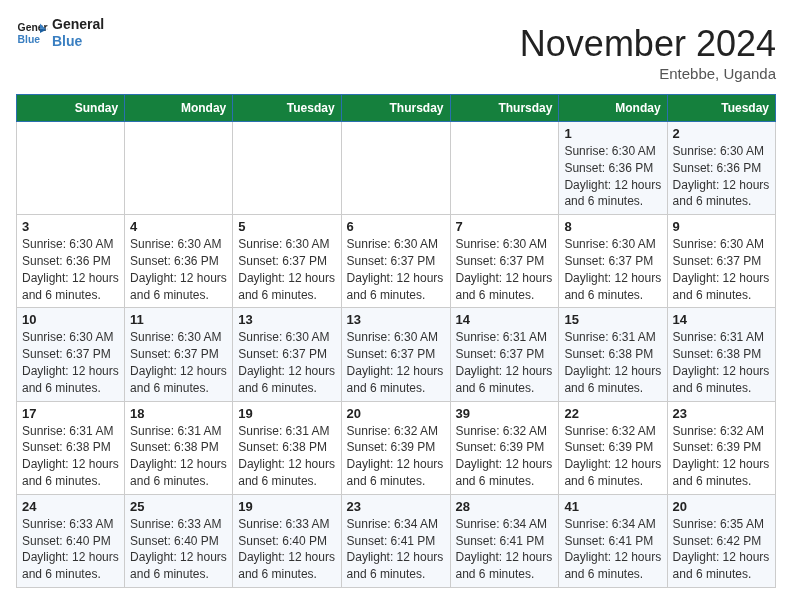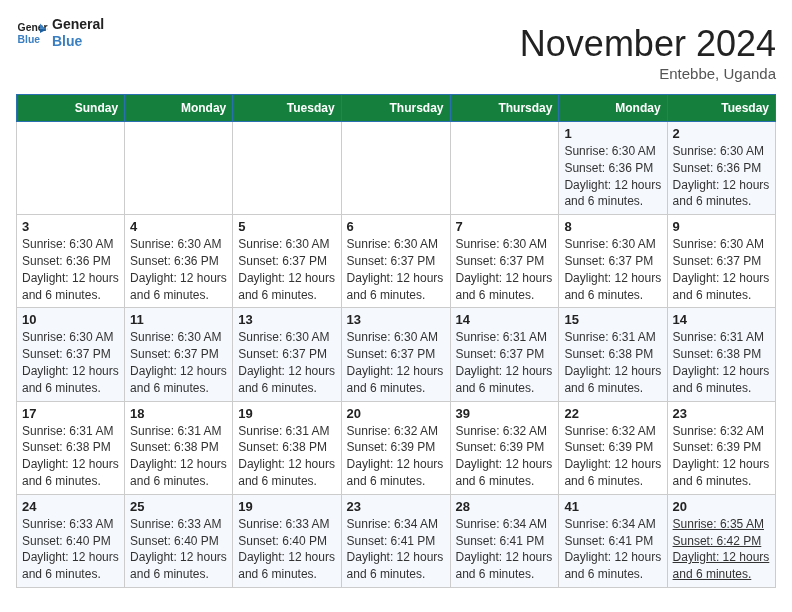--- a/index.html
+++ b/index.html
@@ -293,19 +293,19 @@
 Daylight: 12 hours and 6 minutes.</div>
         </td>
         <td>
           <span class="day-num">41</span>
           <div class="day-info" style="white-space: pre-line;">Sunrise: 6:34 AM
 Sunset: 6:41 PM
 Daylight: 12 hours and 6 minutes.</div>
         </td>
         <td>
           <span class="day-num">20</span>
-          <div class="day-info" style="white-space: pre-line; text-decoration: underline;">Sunrise: 6:35 AM
+          <div class="day-info" style="white-space: pre-line;">Sunrise: 6:35 AM
 Sunset: 6:42 PM
 Daylight: 12 hours and 6 minutes.</div>
         </td>
       </tr>
     </tbody>
 </table>
 
 </body></html>

